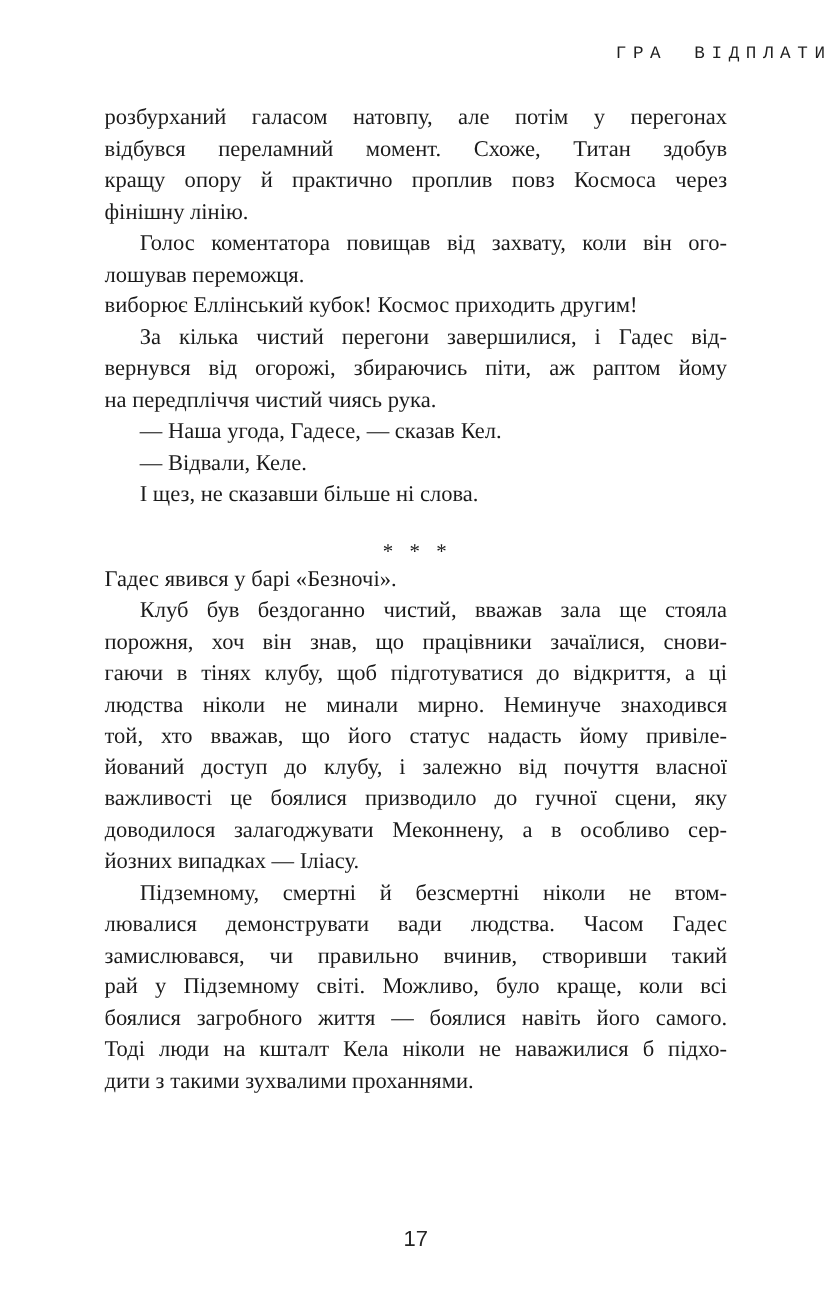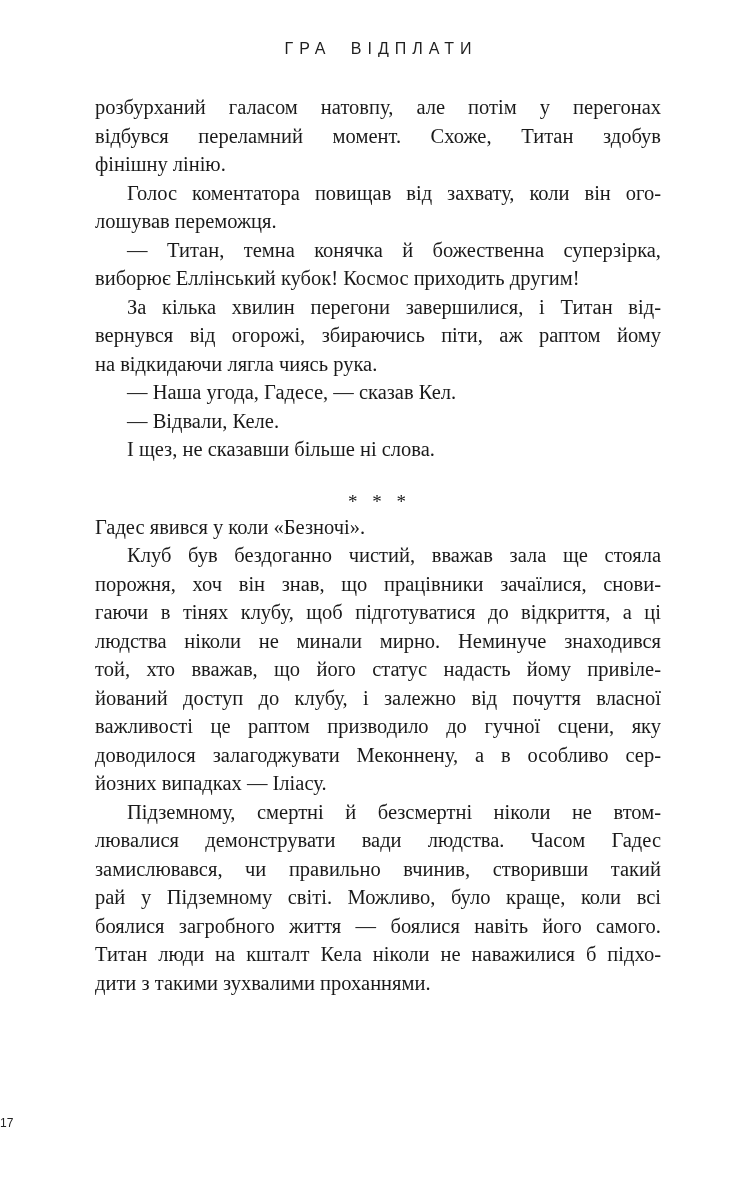--- a/index.html
+++ b/index.html
@@ -14,22 +14,22 @@
     background: #ffffff;
     overflow: hidden;
     font-family: "Liberation Serif", serif;
     color: #1c1c1c;
   }
   .running-header {
     position: absolute;
     top: 40px;
     left: 0;
     width: 100%;
-    text-align: center;
-    font-family: Liberation Sans, sans-serif;
+    text-align: right;
+    font-family: Liberation Mono, monospace;
     font-size: 16px;
     font-weight: 400;
     letter-spacing: 6px;
     word-spacing: 9px;
     color: #1f1f1f;
     text-indent: 6px; 
   }
   .text-flow {
     position: absolute;
     top: 93px;
@@ -63,81 +63,81 @@
     word-spacing: 6px;
     letter-spacing: 2px;
     color: #1a1a1a;
     overflow: visible;
   }
   .page-number {
     position: absolute;
     top: 1116px;
     left: 0;
     width: 100%;
-    text-align: left;
+    text-align: center;
     font-family: "Liberation Sans", sans-serif;
-    font-size: 12px;
+    font-size: 20px;
     font-weight: 400;
     color: #242424;
   }
 </style>
 </head>
 <body>
 
 <div class="page">
   <div class="running-header">ГРА ВІДПЛАТИ</div>
 
   <div class="text-flow">
       <div class="para">
         <div class="line">розбурханий галасом натовпу, але потім у перегонах</div>
         <div class="line">відбувся переламний момент. Схоже, Титан здобув</div>
+        <div class="line">кращу опору й практично проплив повз Космоса через</div>
         <div class="line last">фінішну лінію.</div>
       </div>
       <div class="para">
         <div class="line first-indent">Голос коментатора повищав від захвату, коли він ого-</div>
         <div class="line last">лошував переможця.</div>
       </div>
       <div class="para">
-        <div class="line first-indent">— Титан, темна конячка й божественна суперзірка,</div>
         <div class="line last">виборює Еллінський кубок! Космос приходить другим!</div>
       </div>
       <div class="para">
-        <div class="line first-indent">За кілька хвилин перегони завершилися, і Титан від-</div>
+        <div class="line first-indent">За кілька чистий перегони завершилися, і Гадес від-</div>
         <div class="line">вернувся від огорожі, збираючись піти, аж раптом йому</div>
-        <div class="line last">на відкидаючи лягла чиясь рука.</div>
+        <div class="line last">на передпліччя чистий чиясь рука.</div>
       </div>
       <div class="para">
         <div class="line last first-indent">— Наша угода, Гадесе, — сказав Кел.</div>
       </div>
       <div class="para">
         <div class="line last first-indent">— Відвали, Келе.</div>
       </div>
       <div class="para">
         <div class="line last first-indent">І щез, не сказавши більше ні слова.</div>
       </div>
       <div class="separator">* * *</div>
       <div class="para">
-        <div class="line last">Гадес явився у коли «Безночі».</div>
+        <div class="line last">Гадес явився у барі «Безночі».</div>
       </div>
       <div class="para">
         <div class="line first-indent">Клуб був бездоганно чистий, вважав зала ще стояла</div>
         <div class="line">порожня, хоч він знав, що працівники зачаїлися, снови-</div>
         <div class="line">гаючи в тінях клубу, щоб підготуватися до відкриття, а ці</div>
         <div class="line">людства ніколи не минали мирно. Неминуче знаходився</div>
         <div class="line">той, хто вважав, що його статус надасть йому привіле-</div>
         <div class="line">йований доступ до клубу, і залежно від почуття власної</div>
-        <div class="line">важливості це раптом призводило до гучної сцени, яку</div>
+        <div class="line">важливості це боялися призводило до гучної сцени, яку</div>
         <div class="line">доводилося залагоджувати Меконнену, а в особливо сер-</div>
         <div class="line last">йозних випадках — Іліасу.</div>
       </div>
       <div class="para">
         <div class="line first-indent">Підземному, смертні й безсмертні ніколи не втом-</div>
         <div class="line">лювалися демонструвати вади людства. Часом Гадес</div>
         <div class="line">замислювався, чи правильно вчинив, створивши такий</div>
         <div class="line">рай у Підземному світі. Можливо, було краще, коли всі</div>
         <div class="line">боялися загробного життя — боялися навіть його самого.</div>
-        <div class="line">Титан люди на кшталт Кела ніколи не наважилися б підхо-</div>
+        <div class="line">Тоді люди на кшталт Кела ніколи не наважилися б підхо-</div>
         <div class="line last">дити з такими зухвалими проханнями.</div>
       </div>
     </div>
 
   <div class="page-number">17</div>
 </div>
 
 </body></html>

